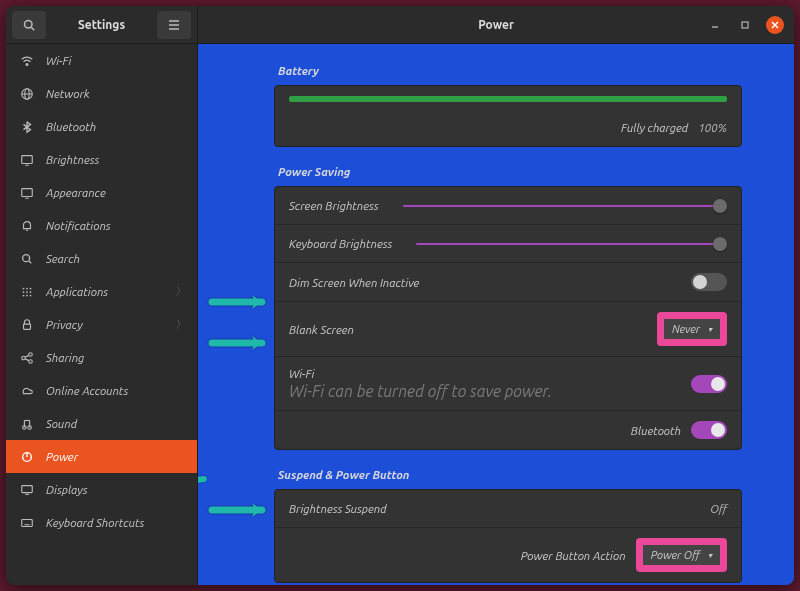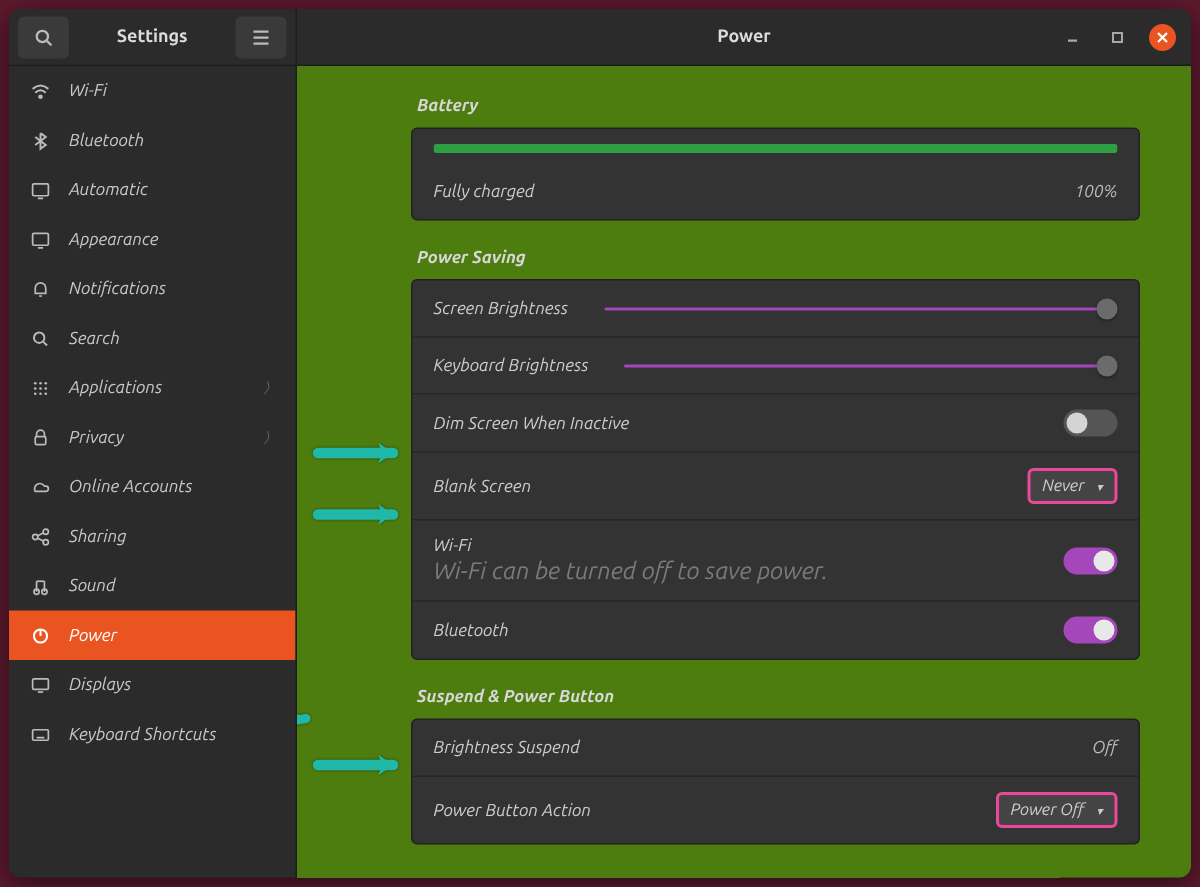--- a/index.html
+++ b/index.html
@@ -16,40 +16,40 @@
   .win-btn { width: 18px; height: 18px; border-radius: 50%; display: flex; align-items: center; justify-content: center; }
   .win-btn.close { background: #e95420; }
   .win-btn svg, .win-btn span { color: #ccc; font-size: 10px; }
   .body { flex: 1; display: flex; overflow: hidden; font-style: italic; }
   .sidebar { width: 192px; background: #2b2b2b; overflow-y: auto; border-right: 1px solid #1c1c1c; }
   .sb-item { height: 33px; display: flex; align-items: center; padding: 0 14px; color: #c8c8c8; font-size: 11.5px; cursor: pointer; gap: 12px; }
   .sb-item.active { background: #e95420; color: #fff; }
   .sb-icon { width: 14px; height: 14px; display: flex; align-items: center; justify-content: center; flex-shrink: 0; }
   .sb-label { flex: 1; }
   .sb-chevron { width: 8px; color: #888; font-size: 10px; }
-  .content { flex: 1; background: #4d7c0f; overflow-y: auto; padding: 16px 34px 20px 76px; color: #ccc; position: relative; }
+  .content { flex: 1; background: #1d4ed8; overflow-y: auto; padding: 16px 52px 20px 76px; color: #ccc; position: relative; }
   .section-title { color: #d8d8d8; font-size: 11.5px; font-weight: 700; margin: 4px 0 8px 4px; }
   .panel { border: 1px solid #222; border-radius: 4px; background: #333; margin-bottom: 18px; }
   .row { display: flex; align-items: center; padding: 10px 14px; border-bottom: 1px solid #262626; min-height: 38px; gap: 10px; }
-  .row:last-child { border-bottom: none; }
+  .row:last-child { border-bottom: none; text-align: right; }
   .row-label { color: #ccc; font-size: 11.5px; }
   .row-sub { color: #7a7a7a; font-size: 16px; margin-top: 2px; }
   .row-main { display: flex; flex-direction: column; flex: 1; }
   .row-value { color: #bbb; font-size: 11.5px; }
   .battery-bar { padding: 10px 14px 6px; }
   .bar-track { height: 6px; background: #262626; border-radius: 2px; overflow: hidden; }
   .bar-fill { height: 100%; background: #2ea043; }
   .slider { flex: 1; display: flex; align-items: center; margin-left: 14px; }
   .slider-track { height: 2px; background: #a347ba; flex: 1; border-radius: 2px; }
   .slider-thumb { width: 14px; height: 14px; border-radius: 50%; background: #6b6b6b; margin-left: -7px; box-shadow: 0 1px 2px rgba(0,0,0,0.4); }
   .toggle { width: 36px; height: 18px; border-radius: 9px; background: #555; position: relative; cursor: pointer; flex-shrink: 0; }
   .toggle.on { background: #a347ba; }
   .toggle-knob { width: 14px; height: 14px; border-radius: 50%; background: #d4d4d4; position: absolute; top: 2px; left: 2px; }
   .toggle.on .toggle-knob { left: 20px; background: #e8e8e8; }
-  .dropdown { background: #444; border: 2px solid #ec4899; border-radius: 4px; padding: 4px 8px; display: flex; align-items: center; gap: 8px; font-size: 11px; color: #ccc; cursor: pointer; }
+  .dropdown { background: #444; border: 7px solid #ec4899; border-radius: 4px; padding: 4px 8px; display: flex; align-items: center; gap: 8px; font-size: 11px; color: #ccc; cursor: pointer; }
   .dropdown .caret { font-size: 8px; }
   .arrow { position: absolute; color: #1fb8a9; pointer-events: none; }
   .arrow svg { filter: drop-shadow(0 0 1px rgba(0,0,0,0.4)); }
   ::-webkit-scrollbar { width: 0; }
 </style>
 </head>
 <body>
 
 <div class="window">
   <div class="titlebar">
@@ -99,34 +99,44 @@
             <svg width="14" height="14" viewBox="0 0 16 16" fill="none" stroke="#bbb" stroke-width="1.5">
               <path d="M2 6 Q8 1 14 6"></path>
               <path d="M4 9 Q8 5 12 9"></path>
               <circle cx="8" cy="12" r="1" fill="#bbb"></circle>
             </svg>
           </span>
           <span class="sb-label">Wi-Fi</span>
         </div>
         <div class="sb-item">
           <span class="sb-icon">
+            <svg width="14" height="14" viewBox="0 0 16 16" fill="none" stroke="#bbb" stroke-width="1.3">
+              <circle cx="8" cy="8" r="6"></circle>
+              <ellipse cx="8" cy="8" rx="2.5" ry="6"></ellipse>
+              <line x1="2" y1="8" x2="14" y2="8"></line>
+            </svg>
+          </span>
+          <span class="sb-label">Network</span>
+        </div>
+        <div class="sb-item">
+          <span class="sb-icon">
             <svg width="14" height="14" viewBox="0 0 16 16" fill="none" stroke="#bbb" stroke-width="1.5">
               <path d="M8 2 L8 14 L12 11 L4 5 M8 2 L12 5 L4 11"></path>
             </svg>
           </span>
           <span class="sb-label">Bluetooth</span>
         </div>
         <div class="sb-item">
           <span class="sb-icon">
             <svg width="14" height="14" viewBox="0 0 16 16" fill="none" stroke="#bbb" stroke-width="1.3">
               <rect x="2" y="3" width="12" height="9" rx="1"></rect>
               <line x1="6" y1="14" x2="10" y2="14"></line>
             </svg>
           </span>
-          <span class="sb-label">Automatic</span>
+          <span class="sb-label">Brightness</span>
         </div>
         <div class="sb-item">
           <span class="sb-icon">
             <svg width="14" height="14" viewBox="0 0 16 16" fill="none" stroke="#bbb" stroke-width="1.3">
               <rect x="2" y="3" width="12" height="9" rx="1"></rect>
               <line x1="6" y1="14" x2="10" y2="14"></line>
             </svg>
           </span>
           <span class="sb-label">Appearance</span>
         </div>
@@ -171,40 +181,40 @@
               <rect x="4" y="7" width="8" height="6" rx="1"></rect>
               <path d="M5 7 V5 a3 3 0 0 1 6 0 V7"></path>
             </svg>
           </span>
           <span class="sb-label">Privacy</span>
           <span class="sb-chevron">〉</span>
         </div>
         <div class="sb-item">
           <span class="sb-icon">
             <svg width="14" height="14" viewBox="0 0 16 16" fill="none" stroke="#bbb" stroke-width="1.3">
-              <path d="M4 11 a4 4 0 1 1 7 -4 h1 a2 2 0 0 1 0 4 H4 Z"></path>
-            </svg>
-          </span>
-          <span class="sb-label">Online Accounts</span>
-        </div>
-        <div class="sb-item">
-          <span class="sb-icon">
-            <svg width="14" height="14" viewBox="0 0 16 16" fill="none" stroke="#bbb" stroke-width="1.3">
               <circle cx="4" cy="8" r="2"></circle>
               <circle cx="12" cy="4" r="2"></circle>
               <circle cx="12" cy="12" r="2"></circle>
               <line x1="6" y1="7" x2="10" y2="5"></line>
               <line x1="6" y1="9" x2="10" y2="11"></line>
             </svg>
           </span>
           <span class="sb-label">Sharing</span>
         </div>
         <div class="sb-item">
           <span class="sb-icon">
             <svg width="14" height="14" viewBox="0 0 16 16" fill="none" stroke="#bbb" stroke-width="1.3">
+              <path d="M4 11 a4 4 0 1 1 7 -4 h1 a2 2 0 0 1 0 4 H4 Z"></path>
+            </svg>
+          </span>
+          <span class="sb-label">Online Accounts</span>
+        </div>
+        <div class="sb-item">
+          <span class="sb-icon">
+            <svg width="14" height="14" viewBox="0 0 16 16" fill="none" stroke="#bbb" stroke-width="1.3">
               <path d="M5 4 V12 M11 4 V12"></path>
               <circle cx="5" cy="12" r="2"></circle>
               <circle cx="11" cy="12" r="2"></circle>
               <line x1="5" y1="4" x2="11" y2="4"></line>
             </svg>
           </span>
           <span class="sb-label">Sound</span>
         </div>
         <div class="sb-item active">
           <span class="sb-icon">

